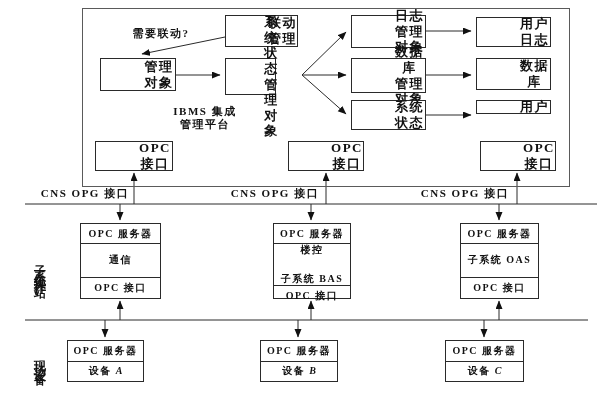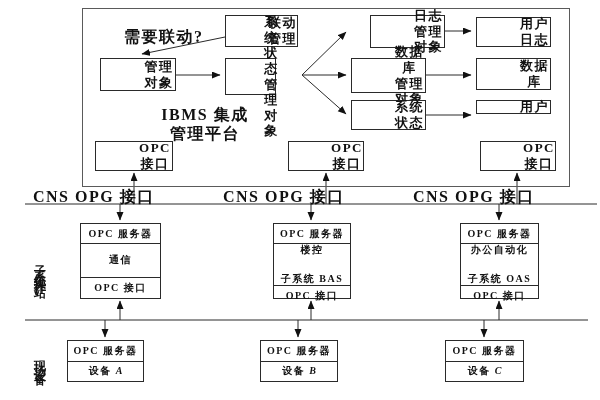--- a/index.html
+++ b/index.html
@@ -12,21 +12,21 @@
     position:absolute;border:1px solid #2a2a2a;background:#ffffff;
     display:flex;flex-direction:column;align-items:center;justify-content:center;
     font-weight:bold;font-size:13px;line-height:1.2;letter-spacing:1.5px;
     text-align:center;box-sizing:border-box;padding-left:42px;
   }
   .outer{
     position:absolute;left:82px;top:8px;width:488px;height:179px;
     border:1px solid #5a5a5a;box-sizing:border-box;background:transparent;
   }
   .freetext{
-    position:absolute;font-weight:bold;font-size:16px;letter-spacing:1.5px;
+    position:absolute;font-weight:bold;font-size:11px;letter-spacing:1.5px;
     text-align:center;line-height:1.2;white-space:nowrap;
   }
   .stack{display:flex;flex-direction:column;width:100%;height:100%;}
   .row{flex:0 0 auto;display:flex;align-items:center;justify-content:center;
     font-weight:bold;font-size:10px;letter-spacing:1.5px;box-sizing:border-box;}
   .row.mid{flex-direction:column;line-height:1.25;gap:16px;}
   .divide{border-bottom:1px solid #2a2a2a;}
   .vlabel{
     position:absolute;writing-mode:vertical-rl;text-orientation:upright;
     font-weight:bold;font-size:12px;letter-spacing:4px;line-height:1;
@@ -89,21 +89,21 @@
 
   <div class="box" style="left:100px;top:58px;width:76px;height:33px;">
     <span>管理对象</span>
   </div>
 
   <div class="box" style="left:225px;top:58px;width:51px;height:37px;">
     <span>系统状态</span>
     <span>管理对象</span>
   </div>
 
-  <div class="box" style="left:370px;top:15px;width:75px;height:33px;">
+  <div class="box" style="left:351px;top:15px;width:75px;height:33px;">
     <span>日志</span>
     <span>管理对象</span>
   </div>
 
   <div class="box" style="left:476px;top:17px;width:75px;height:30px;">
     <span>用户日志</span>
   </div>
 
   <div class="box" style="left:351px;top:58px;width:75px;height:35px;">
     <span>数据库</span>
@@ -162,21 +162,20 @@
         <span>子系统 BAS</span>
       </div>
       <div class="row" style="height:20px;">OPC 接口</div>
     </div>
   </div>
 
   <div class="box" style="left:460px;top:223px;width:79px;height:76px;padding:0;">
     <div class="stack">
       <div class="row divide" style="height:20px;">OPC 服务器</div>
       <div class="row mid divide" style="flex:1;">
-        <span>办公自动化</span>
         <span>子系统 OAS</span>
       </div>
       <div class="row" style="height:20px;">OPC 接口</div>
     </div>
   </div>
 
   <div class="box" style="left:67px;top:340px;width:77px;height:42px;padding:0;">
     <div class="stack">
       <div class="row divide" style="flex:1;">OPC 服务器</div>
       <div class="row" style="flex:1;gap:4px;">

